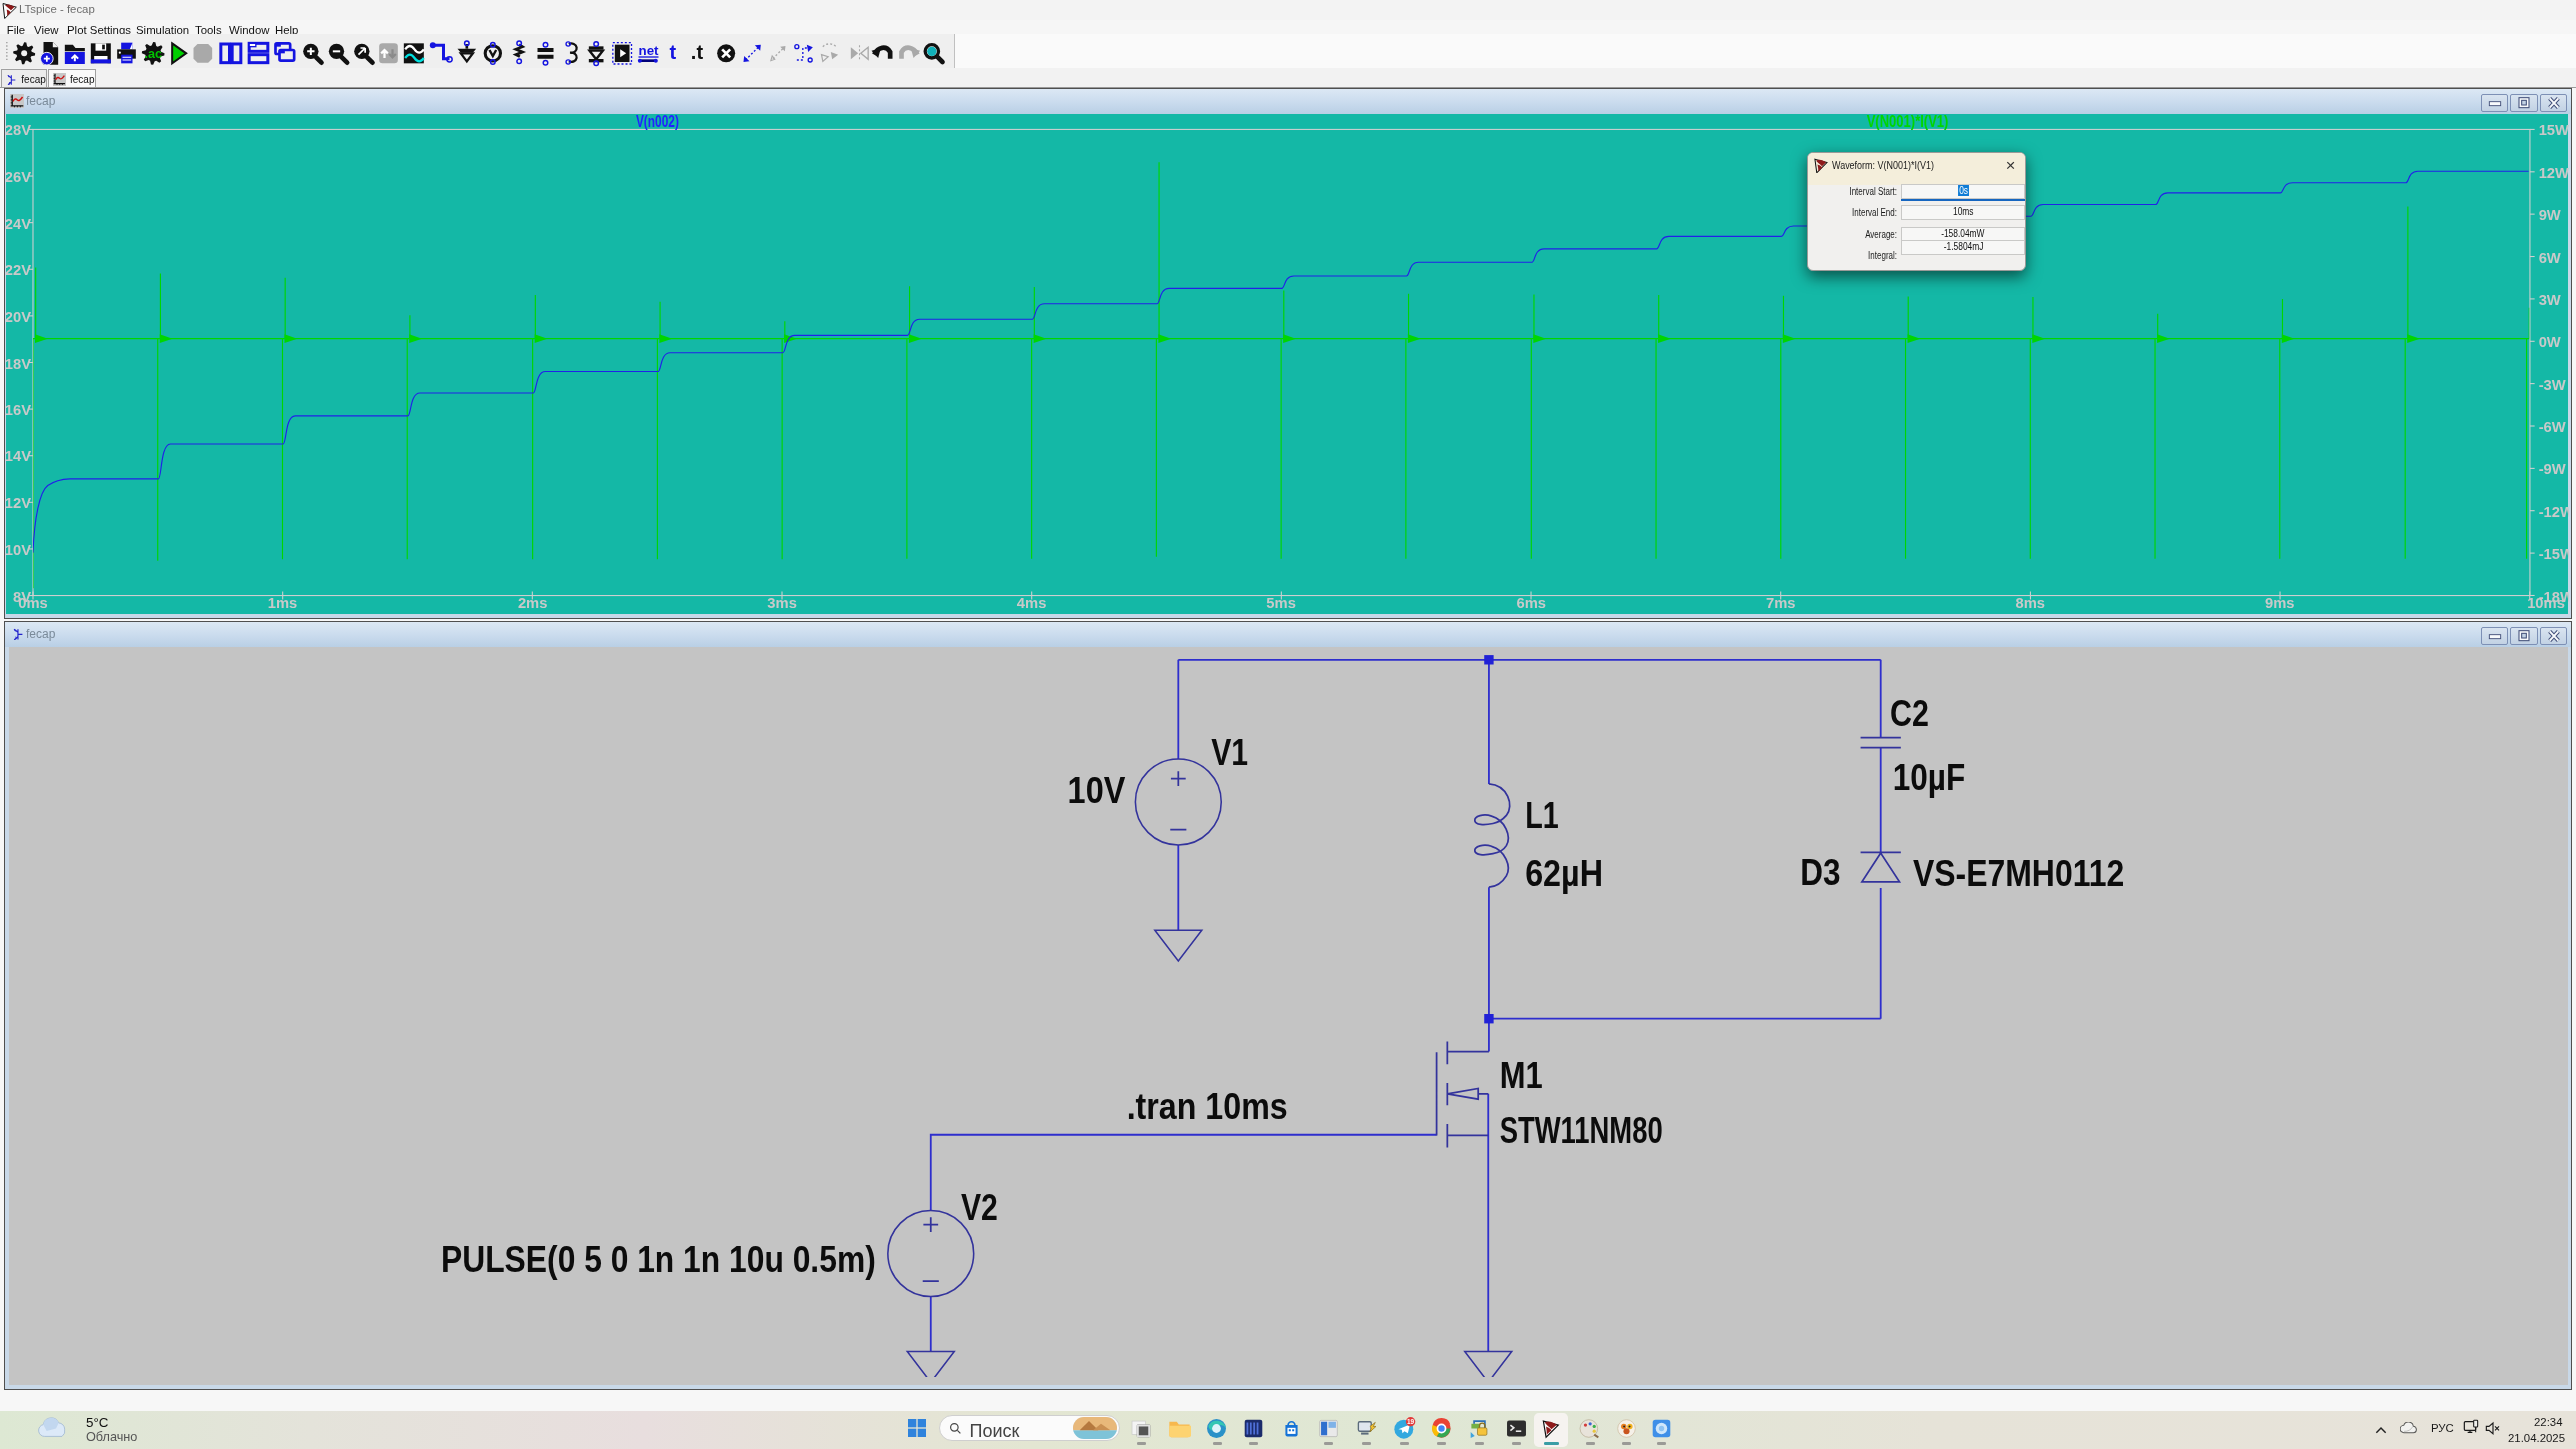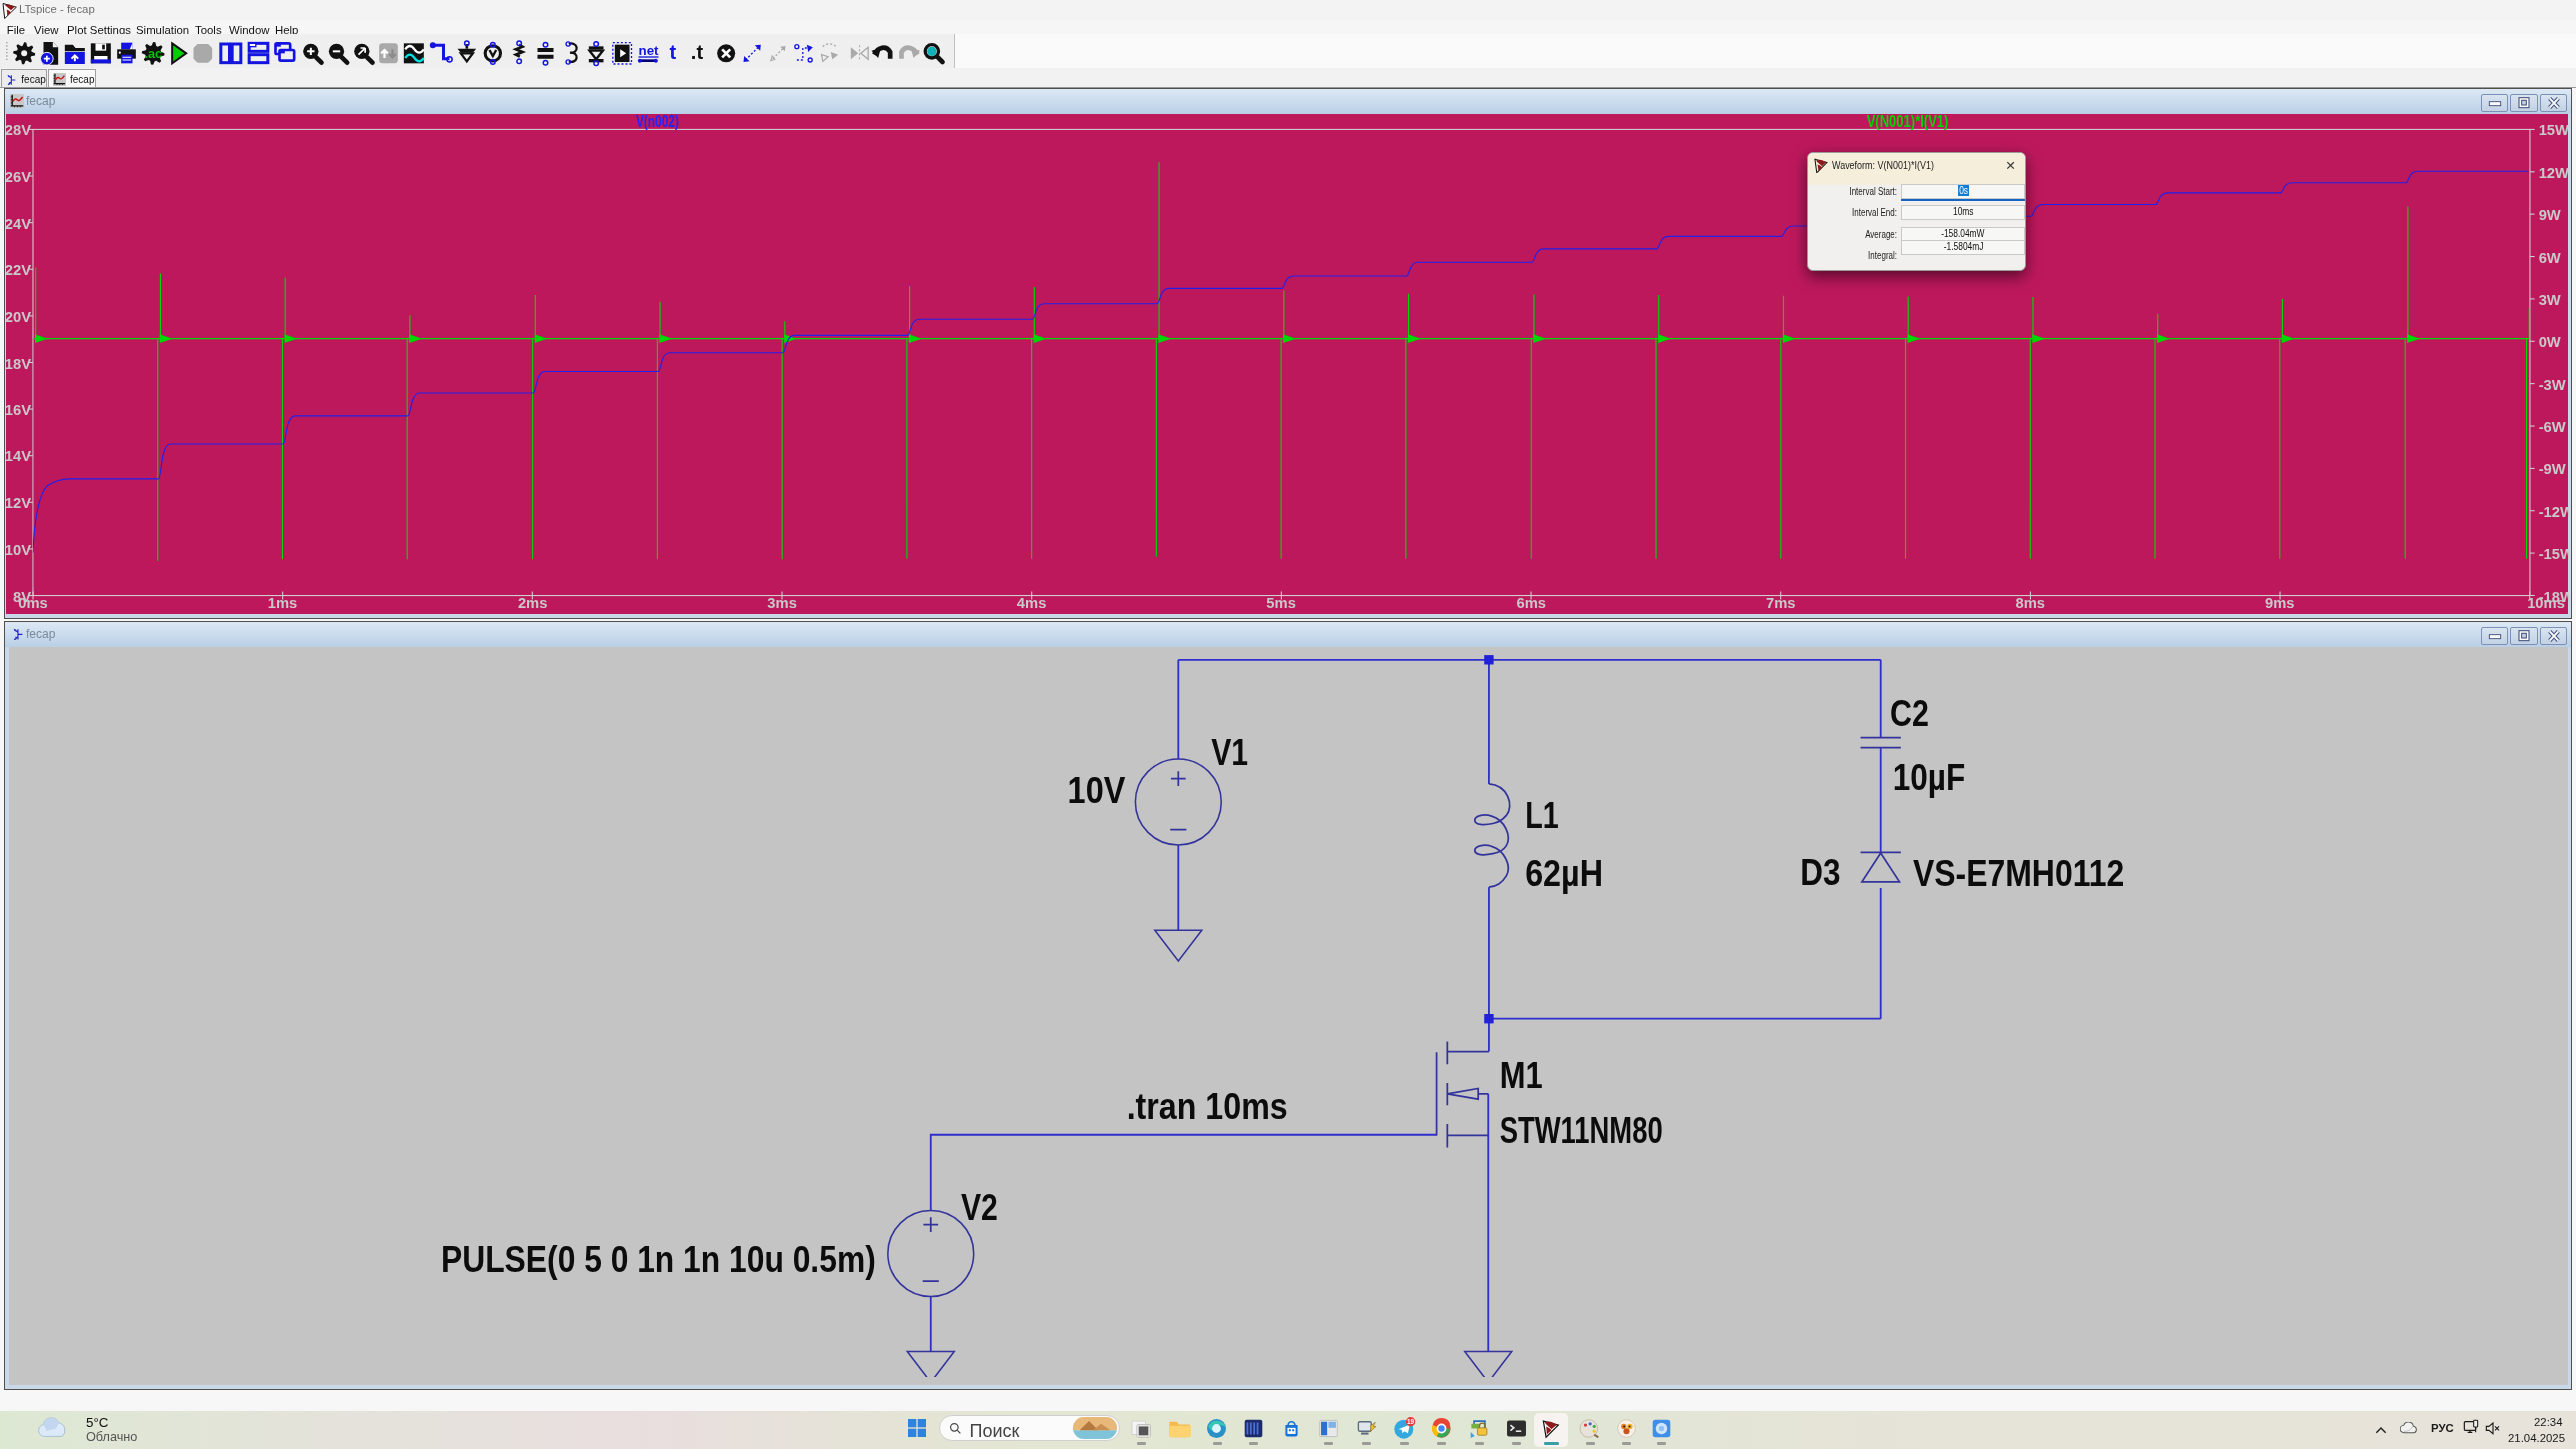--- a/index.html
+++ b/index.html
@@ -21,21 +21,21 @@
 
 .win{border:1.3px solid #4f4f4f;background:#c8d8e8}
 #wavewin{left:4px;top:88px;width:2568px;height:531px}
 #schwin{left:4px;top:621px;width:2568px;height:769px}
 .wtitle{position:absolute;left:0;top:0;right:0;height:25px;
  background:linear-gradient(#dce8f4 0%,#cbdcee 50%,#b9cfe5 100%)}
 .wtitle .txt{position:absolute;left:21px;top:5.4px;font-size:12px;color:#7a8a99}
 .wbtns{position:absolute;top:5.4px;right:4px;display:flex;gap:2px}
 .wbtn{width:27.5px;height:17.4px;border:0.7px solid #7d90b5;border-radius:2px;
  background:linear-gradient(#d9e4f0,#c2d2e4);position:relative}
-.wclient{position:absolute;left:1.3px;right:3.4px;top:25px;bottom:4px;background:#be185d}
+.wclient{position:absolute;left:1.3px;right:3.4px;top:25px;bottom:4px;background:#14b8a6}
 #schclient{background:#c4c4c4;left:4px}
 
 #dlg{left:1801px;top:38px;width:219px;height:119px;background:#f1f0ee;border:0.7px solid #9a9a98;
  border-radius:6px;box-shadow:0 5.4px 14.8px rgba(0,0,0,.55);overflow:hidden}
 #dlgtitle{position:absolute;left:0;top:0;right:0;height:32px;background:#f4eedb;
  font-size:10.7px;color:#1a1a1a}
 #dlgtitle .t{position:absolute;left:24px;top:6px;transform:scaleX(.84);transform-origin:left center;white-space:nowrap}
 #dlgx{position:absolute;right:9.4px;top:4.7px;font-size:12.7px;color:#333}
 .drow{position:absolute;font-size:10px;color:#1a1a1a}
 .dlab{position:absolute;text-align:right;width:89px;left:0;transform:scaleX(.8);transform-origin:right center;white-space:nowrap}
@@ -657,21 +657,21 @@
       <circle cx="17" cy="17" r="4" fill="#8fc3f2"></circle>
     </svg>
     <div class="abs" style="left:1657px;top:1442px;width:8.7px;height:2.7px;border-radius:1.3px;background:#9a9a96"></div>
 <svg class="abs" style="left:2375px;top:1426px" width="12" height="8" viewBox="0 0 18 12">
       <path d="M2,10 L9,3 L16,10" fill="none" stroke="#222" stroke-width="2.2"></path>
     </svg>
 <svg class="abs" style="left:2400px;top:1422px" width="17.4" height="12.7" viewBox="0 0 26 19">
       <path d="M6,16 a5.5,5.5 0 0 1 -.5,-11 a7.5,7.5 0 0 1 14.5,1.5 a4.6,4.6 0 0 1 -.5,9.5 z" fill="#f2f2f0" stroke="#5a5a58" stroke-width="1.6"></path>
       <path d="M6,14 a14,12 0 0 0 13,-7" stroke="#bdbdb9" stroke-width="1.4" fill="none"></path>
     </svg>
-<div class="trtxt abs" style="left:2431px;top:1422px;font-weight:700">РУС</div>
+<div class="trtxt abs" style="left:2431px;top:1422px;font-weight:400">РУС</div>
 <svg class="abs" style="left:2463px;top:1419px" width="18" height="18" viewBox="0 0 27 27">
       <rect x="2" y="4" width="17" height="13" rx="1.5" fill="none" stroke="#1a1a1a" stroke-width="1.8"></rect>
       <path d="M7,20 h7 M10.5,17 v3" stroke="#1a1a1a" stroke-width="1.8"></path>
       <rect x="16" y="2" width="6" height="10" rx="1" fill="#efefec" stroke="#1a1a1a" stroke-width="1.6"></rect>
       <path d="M19,12 v8" stroke="#1a1a1a" stroke-width="1.6"></path>
     </svg>
 <svg class="abs" style="left:2485px;top:1421px" width="16" height="14.8" viewBox="0 0 24 22">
       <path d="M2,8 h4 l6,-5 v16 l-6,-5 h-4 z" fill="none" stroke="#1a1a1a" stroke-width="1.7"></path>
       <path d="M15,8 l6,6 M21,8 l-6,6" stroke="#1a1a1a" stroke-width="1.7"></path>
     </svg>

